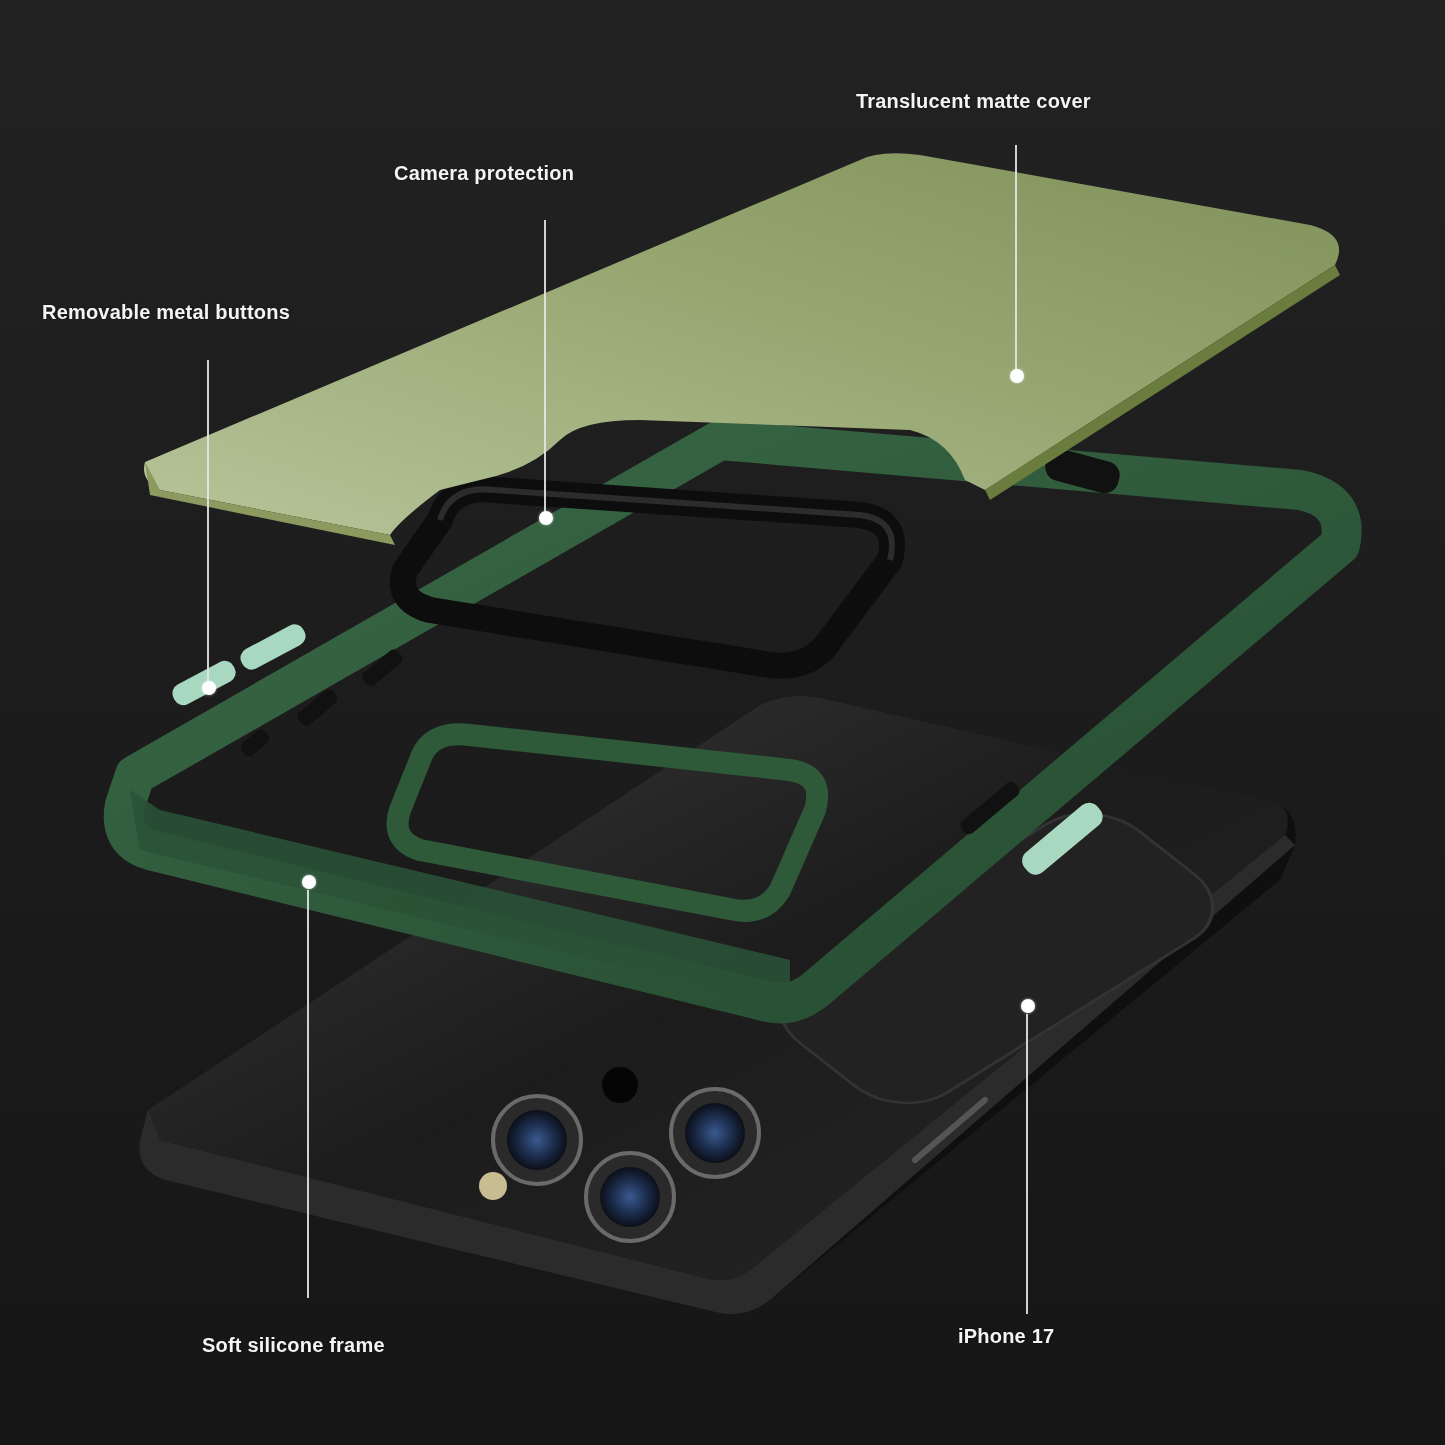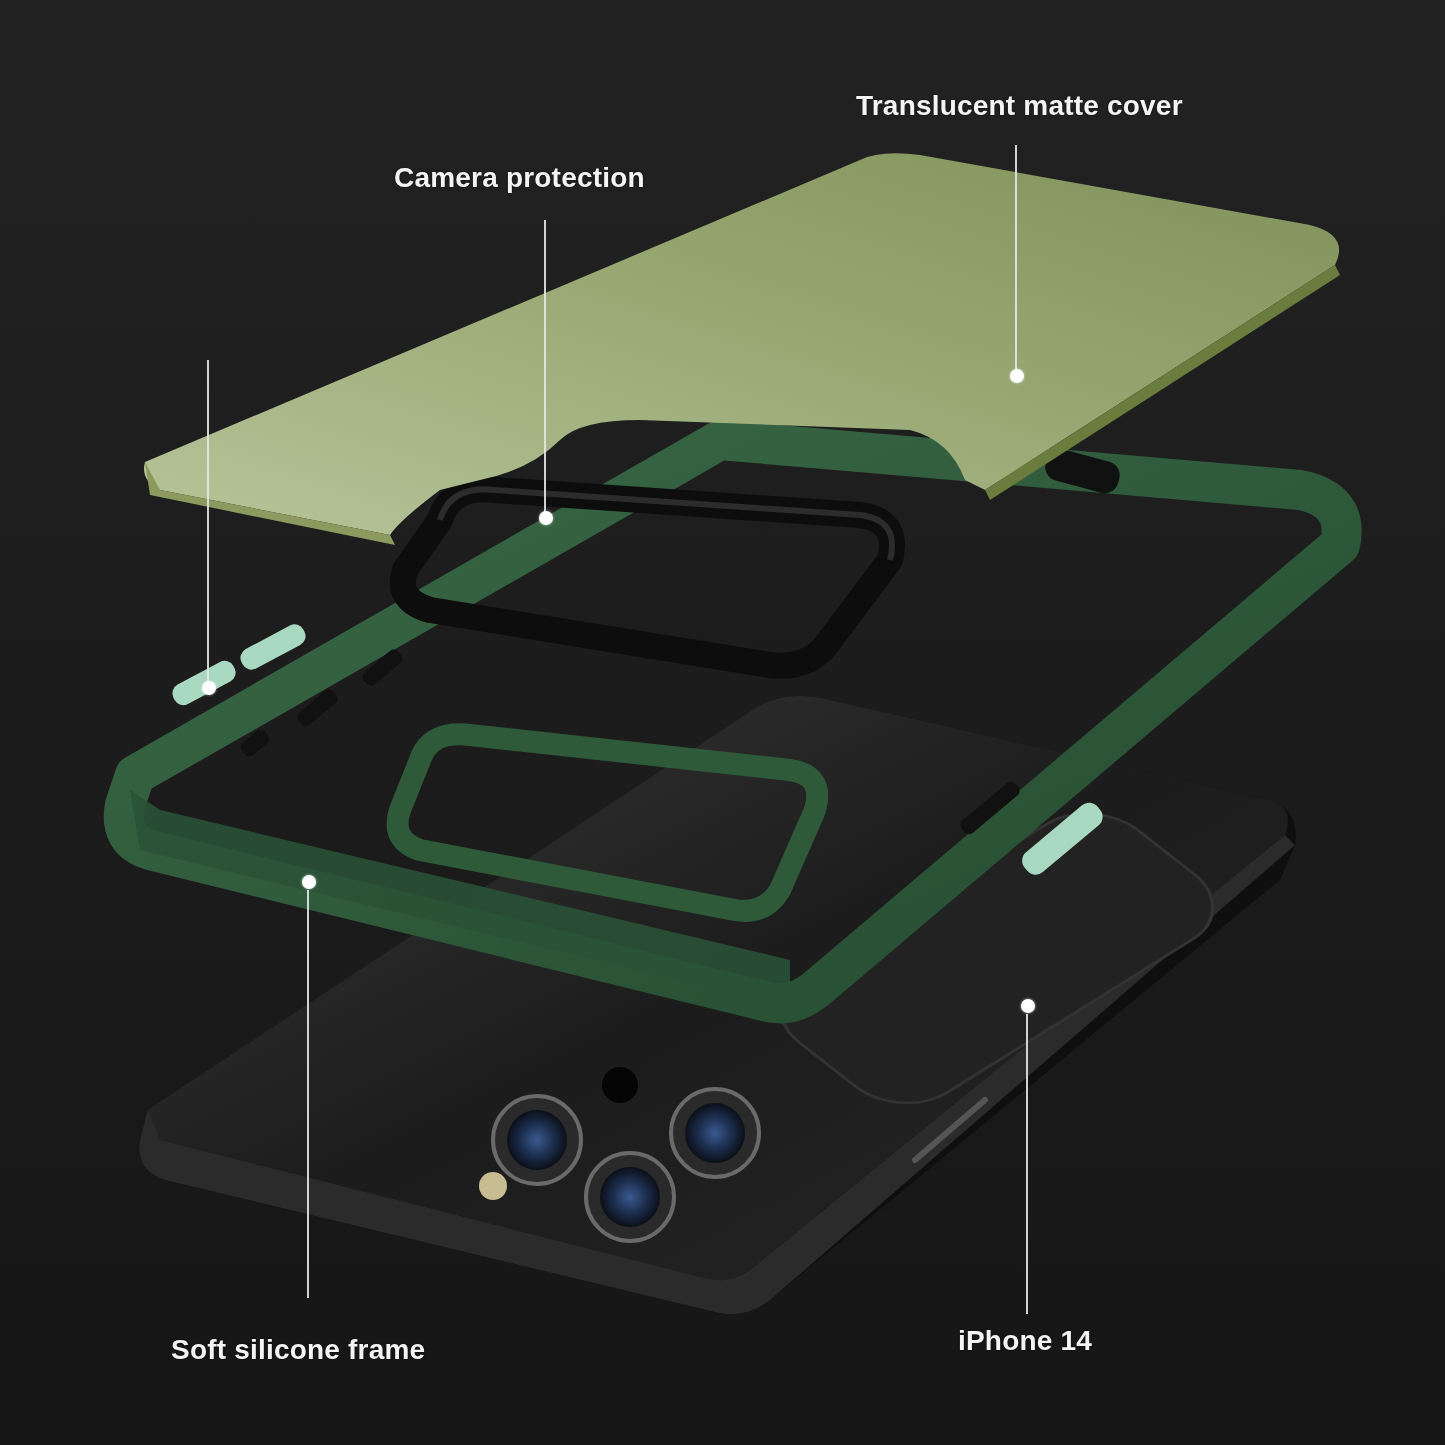--- a/index.html
+++ b/index.html
@@ -8,21 +8,21 @@
     background: #1e1e1e;
     font-family: "Liberation Sans", "DejaVu Sans", sans-serif;
     position: relative;
   }
   .stage { position: absolute; left: 0; top: 0; width: 1445px; height: 1445px; }
   .art { position: absolute; left: 0; top: 0; width: 1445px; height: 1445px; }
   .label {
     position: absolute;
     color: #f4f4f4;
     font-weight: bold;
-    font-size: 28px;
+    font-size: 20px;
     letter-spacing: 0.2px;
     white-space: nowrap;
     text-shadow: 0 0 2px rgba(0,0,0,0.6);
   }
   .leader {
     position: absolute;
     width: 2px;
     background: #e6e6e6;
     opacity: 0.9;
   }
@@ -120,24 +120,25 @@
   </svg>
 
   <div class="label" style="left:856px; top:90px;">Translucent matte cover</div>
   <div class="leader" style="left:1015px; top:145px; height:230px;"></div>
   <div class="dot" style="left:1016px; top:376px;"></div>
 
   <div class="label" style="left:394px; top:162px;">Camera protection</div>
   <div class="leader" style="left:544px; top:220px; height:296px;"></div>
   <div class="dot" style="left:545px; top:518px;"></div>
 
+  <div class="label" style="left:42px; top:301px;">Removable metal buttons</div>
   <div class="leader" style="left:207px; top:360px; height:326px;"></div>
   <div class="dot" style="left:208px; top:688px;"></div>
 
   <div class="dot" style="left:308px; top:882px;"></div>
   <div class="leader" style="left:307px; top:890px; height:408px;"></div>
-  <div class="label" style="left:171px; top:1334px;">Soft silicone frame</div>
+  <div class="label" style="left:202px; top:1334px;">Soft silicone frame</div>
 
   <div class="dot" style="left:1027px; top:1006px;"></div>
   <div class="leader" style="left:1026px; top:1014px; height:300px;"></div>
-  <div class="label" style="left:958px; top:1325px;">iPhone 14</div>
+  <div class="label" style="left:958px; top:1325px;">iPhone 17</div>
 
 </div>
 
 </body></html>

